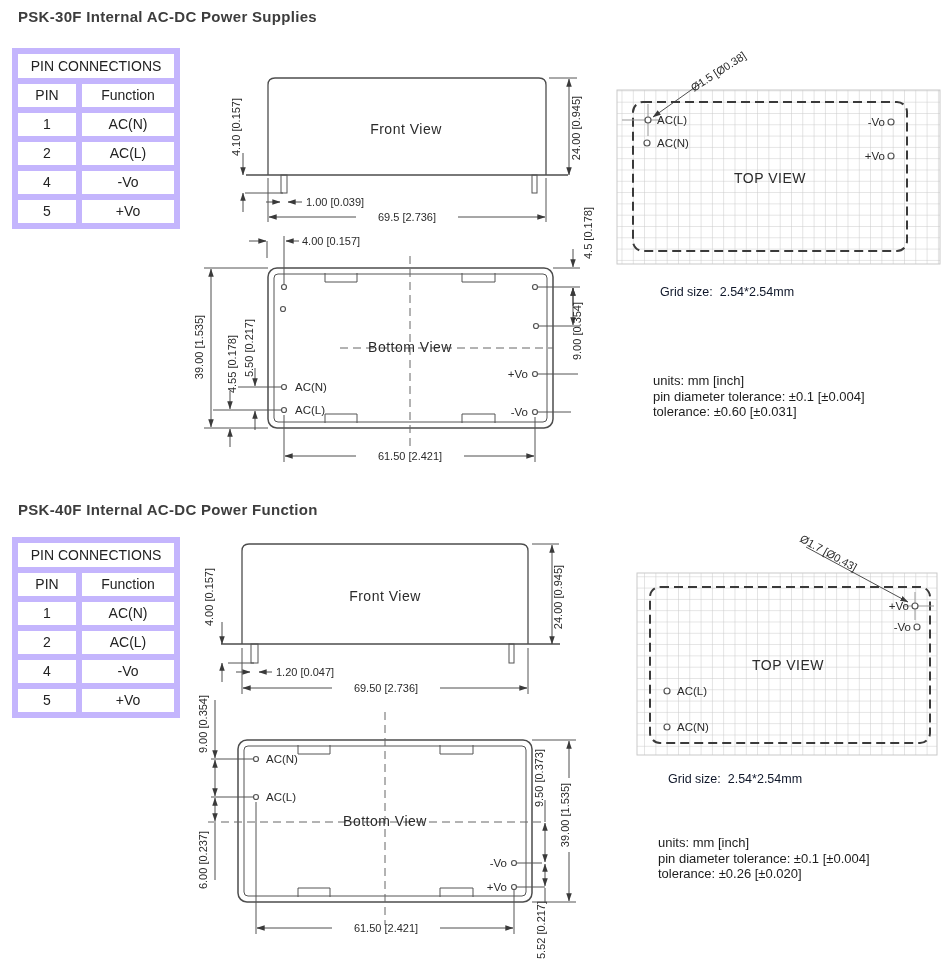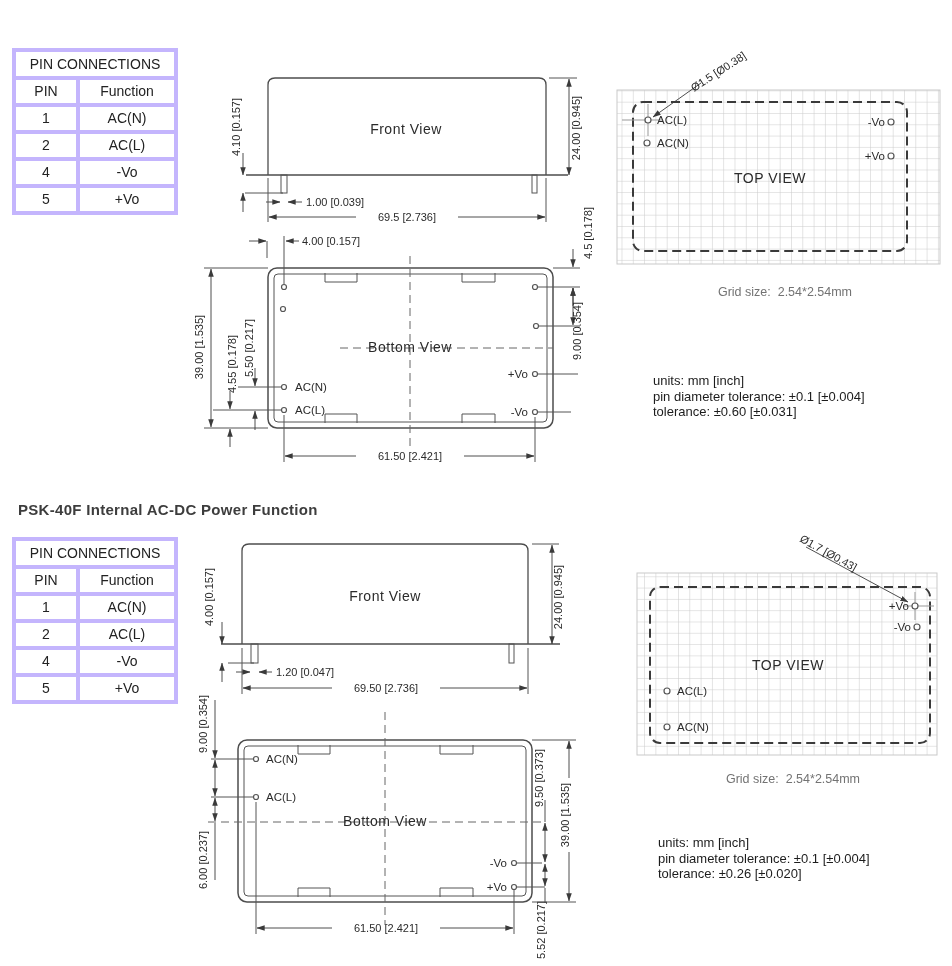--- a/index.html
+++ b/index.html
@@ -1,44 +1,45 @@
 <!DOCTYPE html>
 <html><head>
 <meta charset="utf-8">
 <style>
   * { margin:0; padding:0; box-sizing:border-box; }
   body { background:#fff; }
   .page { position:relative; width:952px; height:966px; background:#ffffff; overflow:hidden;
           font-family:"Liberation Sans", sans-serif; }
   .sec-title { position:absolute; font-size:15px; font-weight:bold; color:#3d3d3d; letter-spacing:.3px; }
   .pin-table { position:absolute; border-collapse:collapse; font-size:14px; color:#222; }
-  .pin-table td { border:4px solid #c4b5fd; text-align:center; height:23px; line-height:23px; padding:0; }
+  .pin-table td { border:6px solid #c4b5fd; text-align:center; height:23px; line-height:23px; padding:0; }
   .pin-table td.c1 { width:64px; }
   .pin-table td.c2 { width:98px; }
   .pin-table td.th { height:24px; line-height:24px; }
-  .grid-caption { position:absolute; width:250px; text-align:center; font-size:12.5px; color:#737373; white-space:pre; }
+  .grid-caption { position:absolute; width:250px; text-align:left; font-size:12.5px; color:#0f172a; white-space:pre; }
   .notes { position:absolute; font-size:13px; color:#1c1c1c; line-height:15.5px; }
   svg { position:absolute; left:0; }
   svg text { font-family:"Liberation Sans", sans-serif; fill:#2b2b2b; }
   .dim { font-size:11px; }
   .pinlbl { font-size:11.5px; }
   .viewlbl { font-size:14px; letter-spacing:.5px; }
   .ln   { stroke:#4d4d4d; stroke-width:1.3; fill:none; }
   .body { stroke:#4d4d4d; stroke-width:1.3; fill:#ffffff; }
   .thin { stroke:#555; stroke-width:1; fill:none; }
   .dimln { stroke:#3a3a3a; stroke-width:0.9; fill:none; }
   .dash { stroke:#666; stroke-width:1; fill:none; stroke-dasharray:8,5; }
   .pinc { stroke:#555; stroke-width:1.2; fill:#ffffff; }
   .cross { stroke:#999; stroke-width:1; fill:none; }
 </style>
 </head>
 <body>
 
 <div class="page">
 
+  <div class="sec-title" style="left:18px;top:8px;">PSK-30F Internal AC-DC Power Supplies</div>
 
   <table class="pin-table" style="left:12px;top:48px;">
     <tbody>
         <tr>
           <td class="th" colspan="2">PIN CONNECTIONS</td>
         </tr>
     <tr>
           <td class="c1">PIN</td>
         <td class="c2">Function</td>
         </tr>

